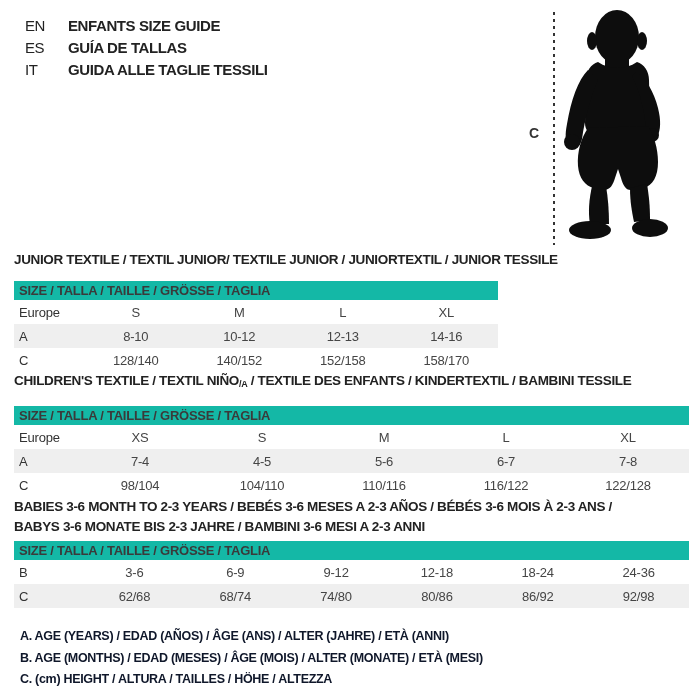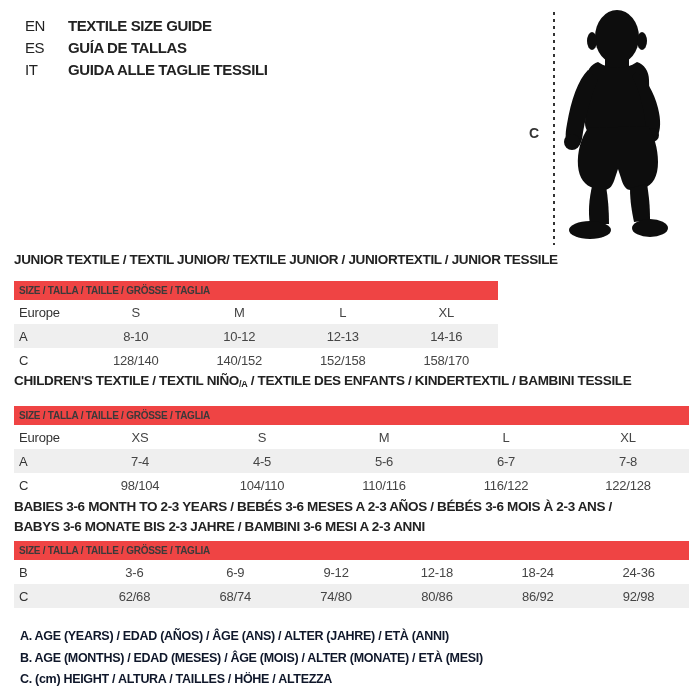--- a/index.html
+++ b/index.html
@@ -48,23 +48,23 @@
   #table3 { top: 497px; width: 675px; }
   #table1 .size-table { margin-top: 14px; }
   #table2 .size-table { margin-top: 14px; }
   #table3 .size-table { margin-top: 4px; }
 
   table.size-table {
     width: 100%; border-collapse: collapse; table-layout: fixed;
     font-size: 13px; color: #454545;
   }
   tr.band th {
-    background: #ef4444; height: 19px;
+    background: #14b8a6; height: 19px;
     text-align: left; padding: 0 0 0 5px;
-    font-size: 10px; font-weight: bold; color: #3a3a3a;
+    font-size: 13px; font-weight: bold; color: #3a3a3a;
     letter-spacing: -0.25px;
   }
   .size-table td {
     height: 24px; padding: 0; text-align: center;
     font-weight: normal; letter-spacing: -0.2px; margin-left: 45px;
   }
   .size-table td.lbl { text-align: left; padding-left: 5px; color: #333; }
   tr.stripe td { background: #efefef; }
 
   
@@ -75,21 +75,21 @@
   }
 </style>
 </head>
 <body>
 
 <div>
 
   <div class="lang-list">
     <div class="lang-row">
       <span class="lang-code">EN</span>
-      <span class="lang-title">TEXTILE SIZE GUIDE</span>
+      <span class="lang-title">ENFANTS SIZE GUIDE</span>
     </div>
     <div class="lang-row">
       <span class="lang-code">ES</span>
       <span class="lang-title">GUÍA DE TALLAS</span>
     </div>
     <div class="lang-row">
       <span class="lang-code">IT</span>
       <span class="lang-title">GUIDA ALLE TAGLIE TESSILI</span>
     </div>
   </div>

